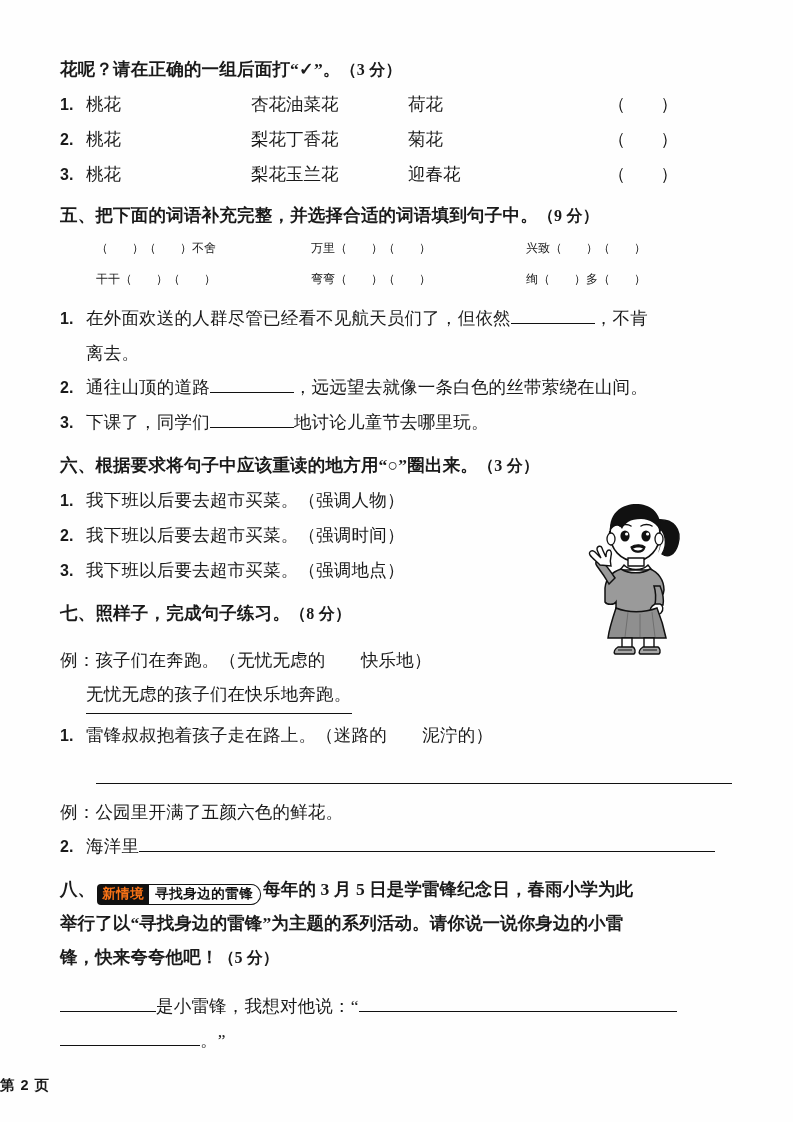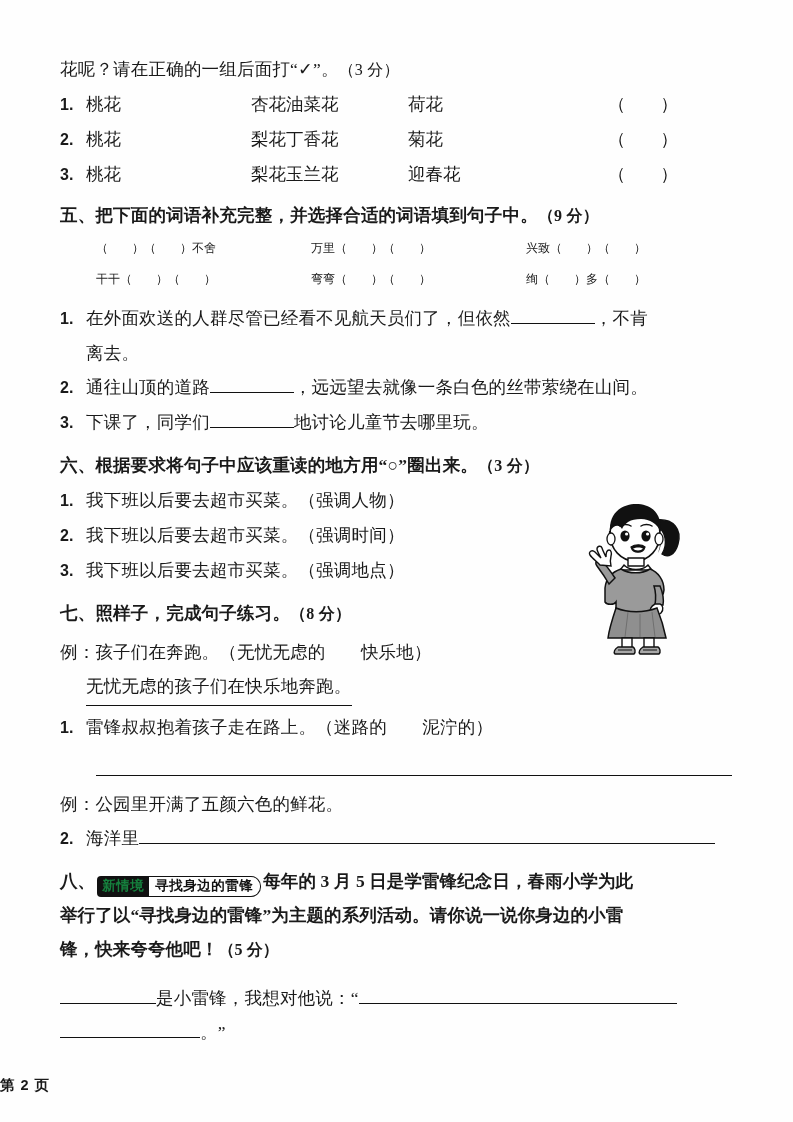--- a/index.html
+++ b/index.html
@@ -111,21 +111,21 @@
   .badge {
     display: inline-flex;
     align-items: stretch;
     height: 21px;
     vertical-align: -3px;
     margin: 0 2px;
     font-family: "Liberation Sans", sans-serif;
   }
   .badge-dark {
     background: #111;
-    color: #15803d;
+    color: #f97316;
     font-size: 13.5px;
     font-weight: bold;
     padding: 0 5px;
     display: flex;
     align-items: center;
     border-radius: 4px 0 0 4px;
     letter-spacing: 0.5px;
   }
   .badge-light {
     border: 1.4px solid #111;
@@ -169,21 +169,21 @@
     height: 158px;
   }
 </style>
 </head>
 <body>
 
 <div class="page">
 
   <div class="content">
 
-    <div class="ln" style="font-weight:normal;">
+    <div class="ln" style="font-weight:bold;">
       <span>花呢？请在正确的一组后面打“✓”。</span><span class="score">（3 分）</span>
     </div>
 
     <div class="flower-row">
       <span class="q-num">1.</span>
       <span class="fcell c1">桃花</span>
       <span class="fcell c2">杏花</span>
       <span class="fcell c3">油菜花</span>
       <span class="fcell c4">荷花</span>
       <span class="fcell">（　　）</span>
@@ -249,21 +249,21 @@
       <span class="q-num">2.</span><span>我下班以后要去超市买菜。（强调时间）</span>
     </div>
     <div class="ln">
       <span class="q-num">3.</span><span>我下班以后要去超市买菜。（强调地点）</span>
     </div>
 
     <div class="heading" style="margin-top:8px;">
       <span>七、照样子，完成句子练习。</span><span class="score">（8 分）</span>
     </div>
 
-    <div class="ln" style="margin-top:4px;">
+    <div class="ln" style="margin-top:12px;">
       <span>例：</span><span>孩子们在奔跑。（无忧无虑的　　快乐地）</span>
     </div>
     <div class="ln indent">
       <span class="underlined-ex">无忧无虑的孩子们在快乐地奔跑。</span>
     </div>
 
     <div class="ln" style="margin-top:4px;">
       <span class="q-num">1.</span><span>雷锋叔叔抱着孩子走在路上。（迷路的　　泥泞的）</span>
     </div>
     <div style="height:30px;"></div>

